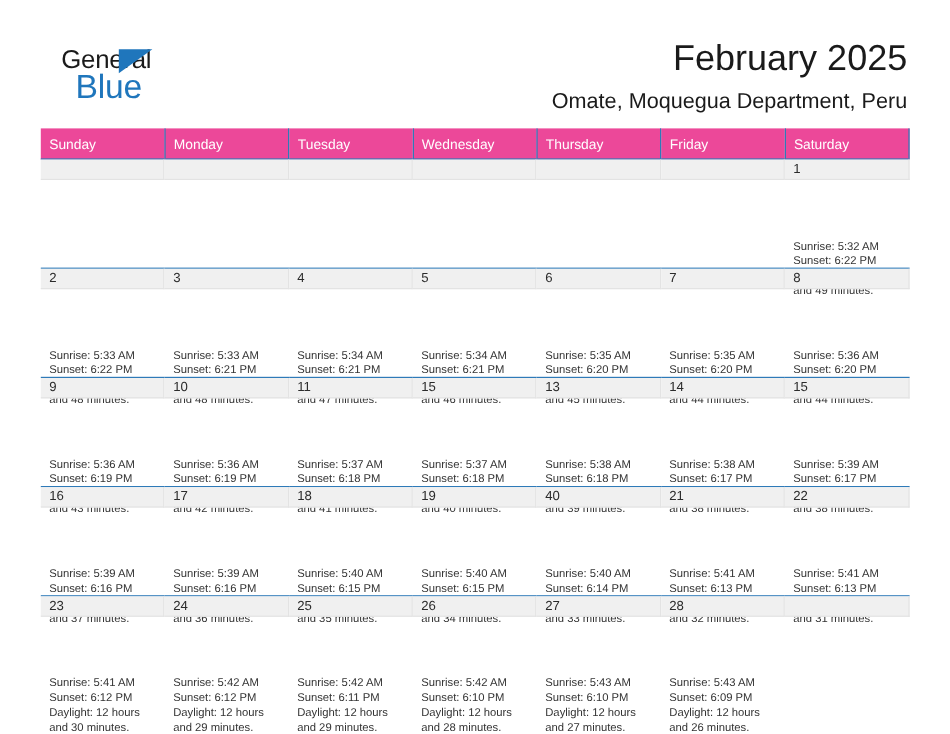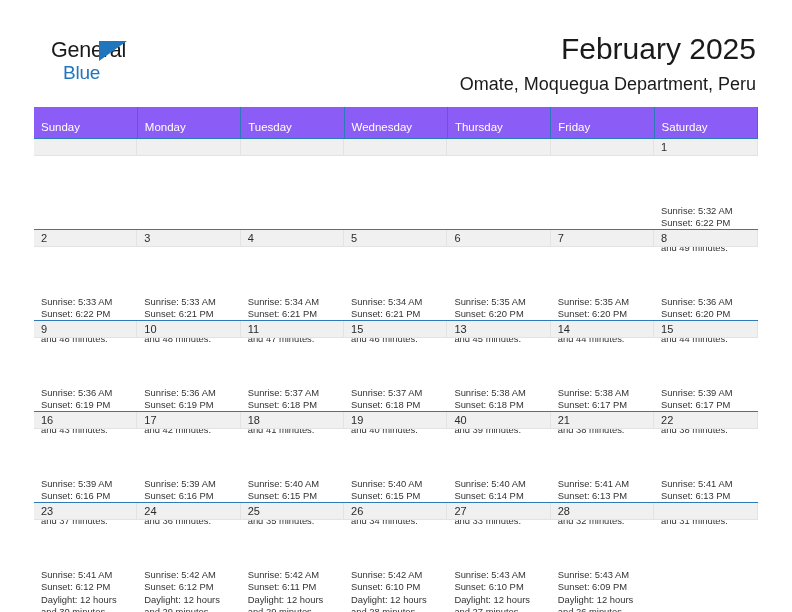--- a/index.html
+++ b/index.html
@@ -55,21 +55,21 @@
     width: 0;
     height: 0;
     border-left: 28px solid #1f76bc;
     border-bottom: 20px solid transparent;
   }
 
   .logo-blue {
     position: absolute;
     left: 27px;
     top: 23px;
-    font-size: 19px;
+    font-size: 28px;
     line-height: 24px;
     color: #1f76bc;
     letter-spacing: -0.2px;
     font-family: "Liberation Sans", sans-serif;
   }
 
   .title-block {
     position: absolute;
     right: 36px;
     top: 33px;
@@ -96,26 +96,26 @@
   .calendar {
     position: absolute;
     left: 34px;
     top: 107px;
     width: 724px;
     border-collapse: collapse;
     table-layout: fixed;
   }
 
   .calendar th {
-    background: #8b5cf6;
+    background: #ec4899;
     color: #ffffff;
     font-size: 11.5px;
     font-weight: normal;
     text-align: left;
-    padding: 14px 0 5px 7px;
+    padding: 8px 0 5px 7px;
     height: 20px;
     border-right: 1px solid #2e7ab8;
   }
 
   .calendar td {
     width: 103.42px;
     height: 90px;
     vertical-align: top;
     padding: 0;
     background: #ffffff;

